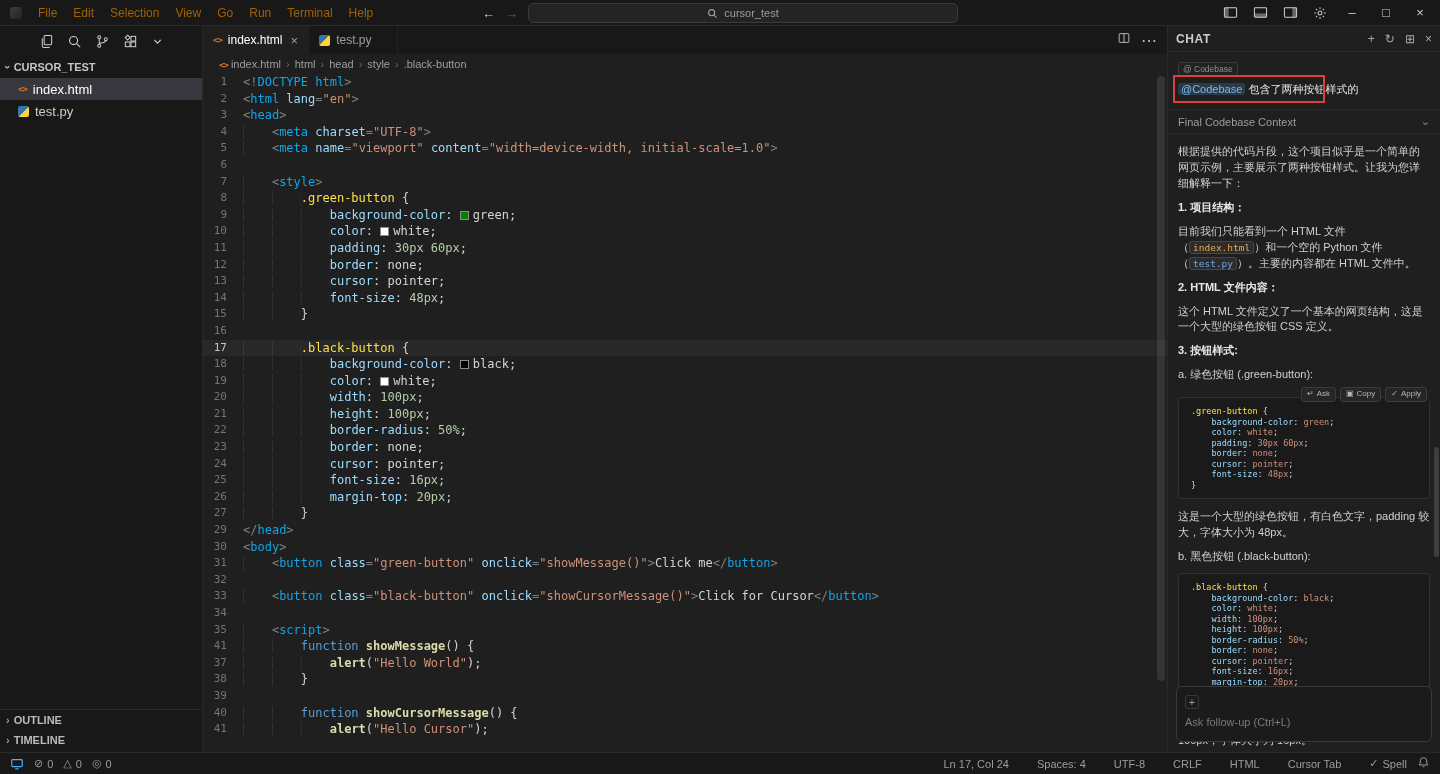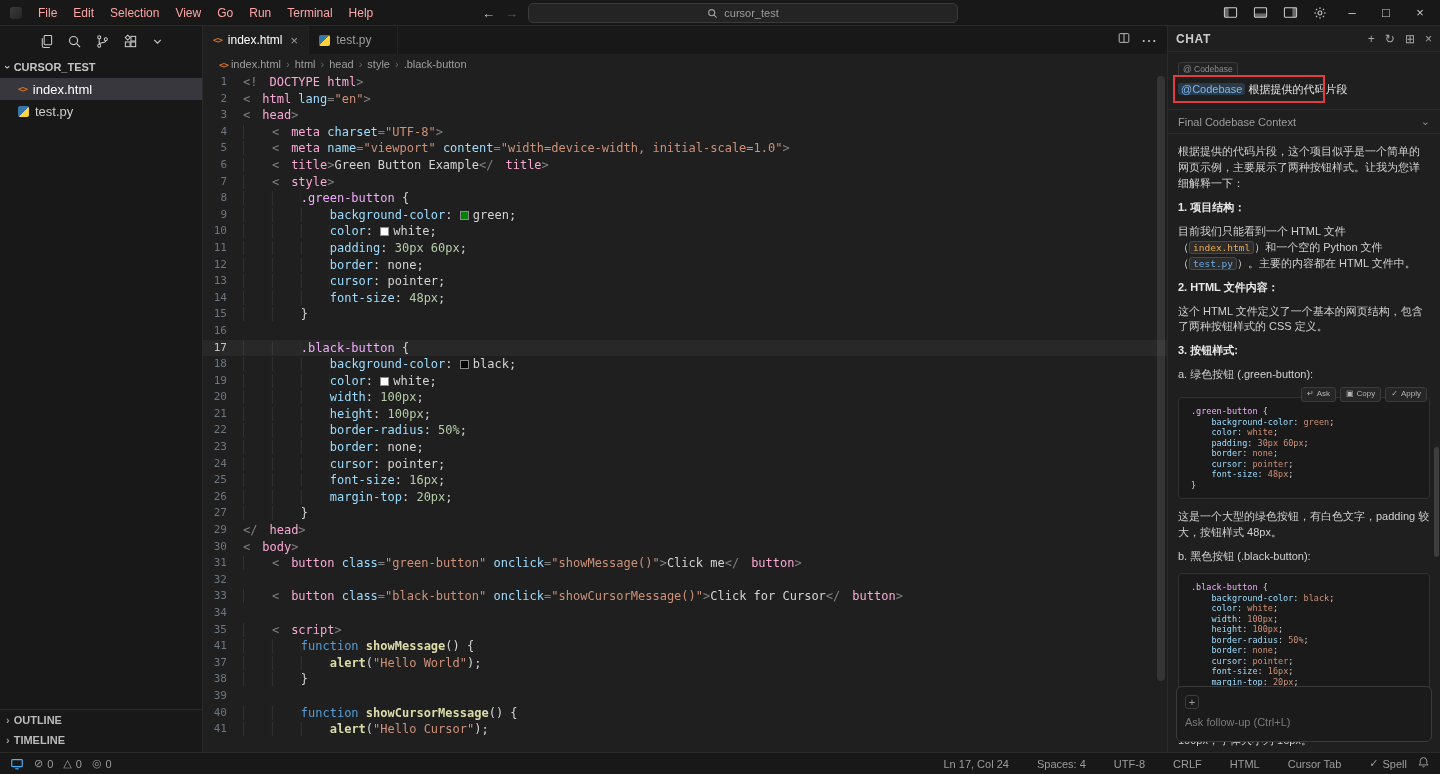--- a/index.html
+++ b/index.html
@@ -4,21 +4,21 @@
 <style>
   * { box-sizing: border-box; margin: 0; padding: 0; }
   html,body { width:1440px; height:774px; overflow:hidden; }
   body { font-family:"Liberation Sans", sans-serif; background:#1f1f1f; color:#cccccc; }
   #app { width:1440px; height:774px; display:flex; flex-direction:column; position:relative; }
 
   
   .titlebar { height:26px; background:#181818; border-bottom:1px solid #2a2a2a; display:flex; align-items:center; position:relative; flex:none; }
   .app-logo { width:12px; height:12px; border-radius:3px; background:linear-gradient(135deg,#3c3c3c,#242424); margin:0 8px 0 10px; flex:none; }
   .menu-bar { display:flex; }
-  .menu-item { font-size:12px; color:#fca5a5; padding:0 8px; height:26px; line-height:26px; border-radius:4px; cursor:default; }
+  .menu-item { font-size:12px; color:#a16207; padding:0 8px; height:26px; line-height:26px; border-radius:4px; cursor:default; }
   .title-center { position:absolute; left:50%; top:3px; transform:translateX(-50%); display:flex; align-items:center; gap:10px; }
   .nav-arrow { font-size:13px; color:#cccccc; }
   .nav-arrow.dim { color:#5f5f5f; }
   .search-box { width:430px; height:20px; background:#242424; border:1px solid #3a3a3a; border-radius:5px; display:flex; align-items:center; justify-content:center; gap:6px; color:#9d9d9d; font-size:11px; }
   .title-right { margin-left:auto; display:flex; align-items:center; gap:6px; padding-right:6px; }
   .tb-icon { width:24px; height:22px; display:flex; align-items:center; justify-content:center; color:#cccccc; }
   .win-btn { width:28px; height:24px; display:flex; align-items:center; justify-content:center; font-size:13px; color:#cccccc; }
 
   
   .main { flex:1; display:flex; min-height:0; }
@@ -50,22 +50,22 @@
   .crumb-sep { color:#6a6a6a; font-size:11px; }
   .crumb { cursor:default;text-align:center; }
   .editor { flex:1; position:relative; overflow:hidden; font-family:"DejaVu Sans Mono",monospace; font-size:12px; }
   .line { display:flex; height:16.6px; line-height:16.6px; white-space:pre; }
   .line.active { background:rgba(255,255,255,0.045); }
   .line.active .ln { color:#c6c6c6; }
   .ln { width:40px; flex:none; text-align:right; padding-right:16px; color:#6e7681; font-size:11px; }
   .lc { white-space:pre; color:#d4d4d4; }
   .lc span { white-space:pre; }
   .tok-ind { background-image:linear-gradient(to right, rgba(255,255,255,0.08) 1px, transparent 1px); background-size:4ch 100%; }
-  .tok-p { color:#808080; } .tok-tag { color:#f9a8d4;margin-left:12px; } .tok-attr { color:#9cdcfe; }
-  .tok-str { color:#ce9178; } .tok-txt { color:#d4d4d4; } .tok-sel { color:#f0abfc; }
+  .tok-p { color:#808080; } .tok-tag { color:#0ea5e9; } .tok-attr { color:#9cdcfe; }
+  .tok-str { color:#ce9178; } .tok-txt { color:#d4d4d4; } .tok-sel { color:#fde047; }
   .tok-prop { color:#9cdcfe; } .tok-val { color:#d4d4d4; } .tok-num { color:#b5cea8; }
   .tok-kw { color:#569cd6; } .tok-fn { color:#dcdcaa; font-weight:bold; }
   .swatch { display:inline-block; width:9px; height:9px; border:1px solid #8a8a8a; margin-right:4px; transform:translateY(1px); }
   .sw-green { background:#008000; } .sw-white { background:#ffffff; } .sw-black { background:#000000; }
   .vscroll { position:absolute; top:2px; right:2px; width:8px; height:96%; }
   .vthumb { position:absolute; top:0; right:0; width:8px; height:93%; background:rgba(121,121,121,0.25); border-radius:4px; }
 
   
   .chat { width:273px; flex:none; background:#1f1f1f; border-left:1px solid #2a2a2a; display:flex; flex-direction:column; position:relative; }
   .chat-header { height:26px; flex:none; border-bottom:1px solid #2a2a2a; display:flex; align-items:center; padding:0 8px; }
@@ -260,21 +260,21 @@
           <span class="crumb-sep">›</span>
           <span class="crumb"><span>.black-button</span></span>
         </div>
       <div class="editor">
         <div>
             <div class="line"><span class="ln">1</span><span class="lc"><span class="tok-p">&lt;!</span><span class="tok-tag">DOCTYPE html</span><span class="tok-p">&gt;</span></span></div>
             <div class="line"><span class="ln">2</span><span class="lc"><span class="tok-p">&lt;</span><span class="tok-tag">html</span><span class="tok-attr"> lang</span><span class="tok-p">=</span><span class="tok-str">"en"</span><span class="tok-p">&gt;</span></span></div>
             <div class="line"><span class="ln">3</span><span class="lc"><span class="tok-p">&lt;</span><span class="tok-tag">head</span><span class="tok-p">&gt;</span></span></div>
             <div class="line"><span class="ln">4</span><span class="lc"><span class="tok-ind">    </span><span class="tok-p">&lt;</span><span class="tok-tag">meta</span><span class="tok-attr"> charset</span><span class="tok-p">=</span><span class="tok-str">"UTF-8"</span><span class="tok-p">&gt;</span></span></div>
             <div class="line"><span class="ln">5</span><span class="lc"><span class="tok-ind">    </span><span class="tok-p">&lt;</span><span class="tok-tag">meta</span><span class="tok-attr"> name</span><span class="tok-p">=</span><span class="tok-str">"viewport"</span><span class="tok-attr"> content</span><span class="tok-p">=</span><span class="tok-str">"width=device-width, initial-scale=1.0"</span><span class="tok-p">&gt;</span></span></div>
-            <div class="line"><span class="ln">6</span><span class="lc"><span class="tok-ind">    </span><span class="tok-p">&lt;</span><span class="tok-tag">title</span><span class="tok-p">&gt;</span><span class="tok-txt">Green Button Example</span><span class="tok-p">&lt;/</span><span class="tok-tag">title</span><span class="tok-p">&gt;</span></span></div>
+            <div class="line"><span class="ln">6</span></div>
             <div class="line"><span class="ln">7</span><span class="lc"><span class="tok-ind">    </span><span class="tok-p">&lt;</span><span class="tok-tag">style</span><span class="tok-p">&gt;</span></span></div>
             <div class="line"><span class="ln">8</span><span class="lc"><span class="tok-ind">        </span><span class="tok-sel">.green-button</span><span class="tok-txt"> {</span></span></div>
             <div class="line"><span class="ln">9</span><span class="lc"><span class="tok-ind">            </span><span class="tok-prop">background-color</span><span class="tok-txt">: </span><span class="swatch sw-green"></span><span class="tok-val">green</span><span class="tok-txt">;</span></span></div>
             <div class="line"><span class="ln">10</span><span class="lc"><span class="tok-ind">            </span><span class="tok-prop">color</span><span class="tok-txt">: </span><span class="swatch sw-white"></span><span class="tok-val">white</span><span class="tok-txt">;</span></span></div>
             <div class="line"><span class="ln">11</span><span class="lc"><span class="tok-ind">            </span><span class="tok-prop">padding</span><span class="tok-txt">: </span><span class="tok-num">30px 60px</span><span class="tok-txt">;</span></span></div>
             <div class="line"><span class="ln">12</span><span class="lc"><span class="tok-ind">            </span><span class="tok-prop">border</span><span class="tok-txt">: </span><span class="tok-val">none</span><span class="tok-txt">;</span></span></div>
             <div class="line"><span class="ln">13</span><span class="lc"><span class="tok-ind">            </span><span class="tok-prop">cursor</span><span class="tok-txt">: </span><span class="tok-val">pointer</span><span class="tok-txt">;</span></span></div>
             <div class="line"><span class="ln">14</span><span class="lc"><span class="tok-ind">            </span><span class="tok-prop">font-size</span><span class="tok-txt">: </span><span class="tok-num">48px</span><span class="tok-txt">;</span></span></div>
             <div class="line"><span class="ln">15</span><span class="lc"><span class="tok-ind">        </span><span class="tok-txt">}</span></span></div>
             <div class="line"><span class="ln">16</span><span class="lc"></span></div>
@@ -315,37 +315,37 @@
         <div class="chat-h-icons">
             <span>+</span>
             <span>↻</span>
             <span>⊞</span>
             <span>×</span>
           </div>
       </div>
       <div class="chat-scroll">
         <span class="ctx-chip">@ Codebase</span>
         <div class="user-msg">
-          <span class="mention">@Codebase</span><span> 根据提供的代码片段</span>
+          <span class="mention">@Codebase</span><span> 包含了两种按钮样式的</span>
           <div class="red-box"></div>
         </div>
         <div class="ctx-row">
           <span>Final Codebase Context</span>
           <span class="chev">⌄</span>
         </div>
         <div>
             <div class="chat-p">根据提供的代码片段，这个项目似乎是一个简单的网页示例，主要展示了两种按钮样式。让我为您详细解释一下：</div>
             <div class="chat-p chat-h">1. 项目结构：</div>
             <div class="chat-p">目前我们只能看到一个 HTML 文件（<span class="inline-code ic-html">index.html</span>）和一个空的 Python 文件（<span class="inline-code ic-py">test.py</span>）。主要的内容都在 HTML 文件中。</div>
             <div class="chat-p chat-h">2. HTML 文件内容：</div>
-            <div class="chat-p">这个 HTML 文件定义了一个基本的网页结构，包含了两种按钮样式的 CSS 定义。</div>
+            <div class="chat-p">这个 HTML 文件定义了一个基本的网页结构，这是一个大型的绿色按钮 CSS 定义。</div>
             <div class="chat-p chat-h">3. 按钮样式:</div>
             <div class="chat-p">a. 绿色按钮 (.green-button):</div>
             <div class="chat-code with-toolbar"><div class="code-toolbar"><span class="ct-btn"><span>↵</span><span>Ask</span></span><span class="ct-btn"><span>▣</span><span>Copy</span></span><span class="ct-btn"><span>✓</span><span>Apply</span></span></div><div class="cc-line"><span class="tok-sel">.green-button </span><span class="tok-txt2">{</span></div><div class="cc-line"><span class="tok-prop">    background-color</span><span class="tok-pun2">: </span><span class="tok-val2">green</span><span class="tok-pun2">;</span></div><div class="cc-line"><span class="tok-prop">    color</span><span class="tok-pun2">: </span><span class="tok-val2">white</span><span class="tok-pun2">;</span></div><div class="cc-line"><span class="tok-prop">    padding</span><span class="tok-pun2">: </span><span class="tok-val2">30px 60px</span><span class="tok-pun2">;</span></div><div class="cc-line"><span class="tok-prop">    border</span><span class="tok-pun2">: </span><span class="tok-val2">none</span><span class="tok-pun2">;</span></div><div class="cc-line"><span class="tok-prop">    cursor</span><span class="tok-pun2">: </span><span class="tok-val2">pointer</span><span class="tok-pun2">;</span></div><div class="cc-line"><span class="tok-prop">    font-size</span><span class="tok-pun2">: </span><span class="tok-val2">48px</span><span class="tok-pun2">;</span></div><div class="cc-line"><span class="tok-txt2">}</span></div></div>
-            <div class="chat-p">这是一个大型的绿色按钮，有白色文字，padding 较大，按钮样式 48px。</div>
+            <div class="chat-p">这是一个大型的绿色按钮，有白色文字，padding 较大，字体大小为 48px。</div>
             <div class="chat-p">b. 黑色按钮 (.black-button):</div>
             <div class="chat-code"><div class="cc-line"><span class="tok-sel">.black-button </span><span class="tok-txt2">{</span></div><div class="cc-line"><span class="tok-prop">    background-color</span><span class="tok-pun2">: </span><span class="tok-val2">black</span><span class="tok-pun2">;</span></div><div class="cc-line"><span class="tok-prop">    color</span><span class="tok-pun2">: </span><span class="tok-val2">white</span><span class="tok-pun2">;</span></div><div class="cc-line"><span class="tok-prop">    width</span><span class="tok-pun2">: </span><span class="tok-val2">100px</span><span class="tok-pun2">;</span></div><div class="cc-line"><span class="tok-prop">    height</span><span class="tok-pun2">: </span><span class="tok-val2">100px</span><span class="tok-pun2">;</span></div><div class="cc-line"><span class="tok-prop">    border-radius</span><span class="tok-pun2">: </span><span class="tok-val2">50%</span><span class="tok-pun2">;</span></div><div class="cc-line"><span class="tok-prop">    border</span><span class="tok-pun2">: </span><span class="tok-val2">none</span><span class="tok-pun2">;</span></div><div class="cc-line"><span class="tok-prop">    cursor</span><span class="tok-pun2">: </span><span class="tok-val2">pointer</span><span class="tok-pun2">;</span></div><div class="cc-line"><span class="tok-prop">    font-size</span><span class="tok-pun2">: </span><span class="tok-val2">16px</span><span class="tok-pun2">;</span></div><div class="cc-line"><span class="tok-prop">    margin-top</span><span class="tok-pun2">: </span><span class="tok-val2">20px</span><span class="tok-pun2">;</span></div><div class="cc-line"><span class="tok-txt2">}</span></div></div>
             <div class="chat-p">这是一个圆形的黑色按钮，有白色文字，宽高均为 100px，字体大小为 16px。</div>
           </div>
       </div>
       <div class="chat-input">
         <span class="ci-chip">+</span>
         <div class="ci-placeholder">Ask follow-up (Ctrl+L)</div>
       </div>
       <div class="chat-vscroll"></div>

